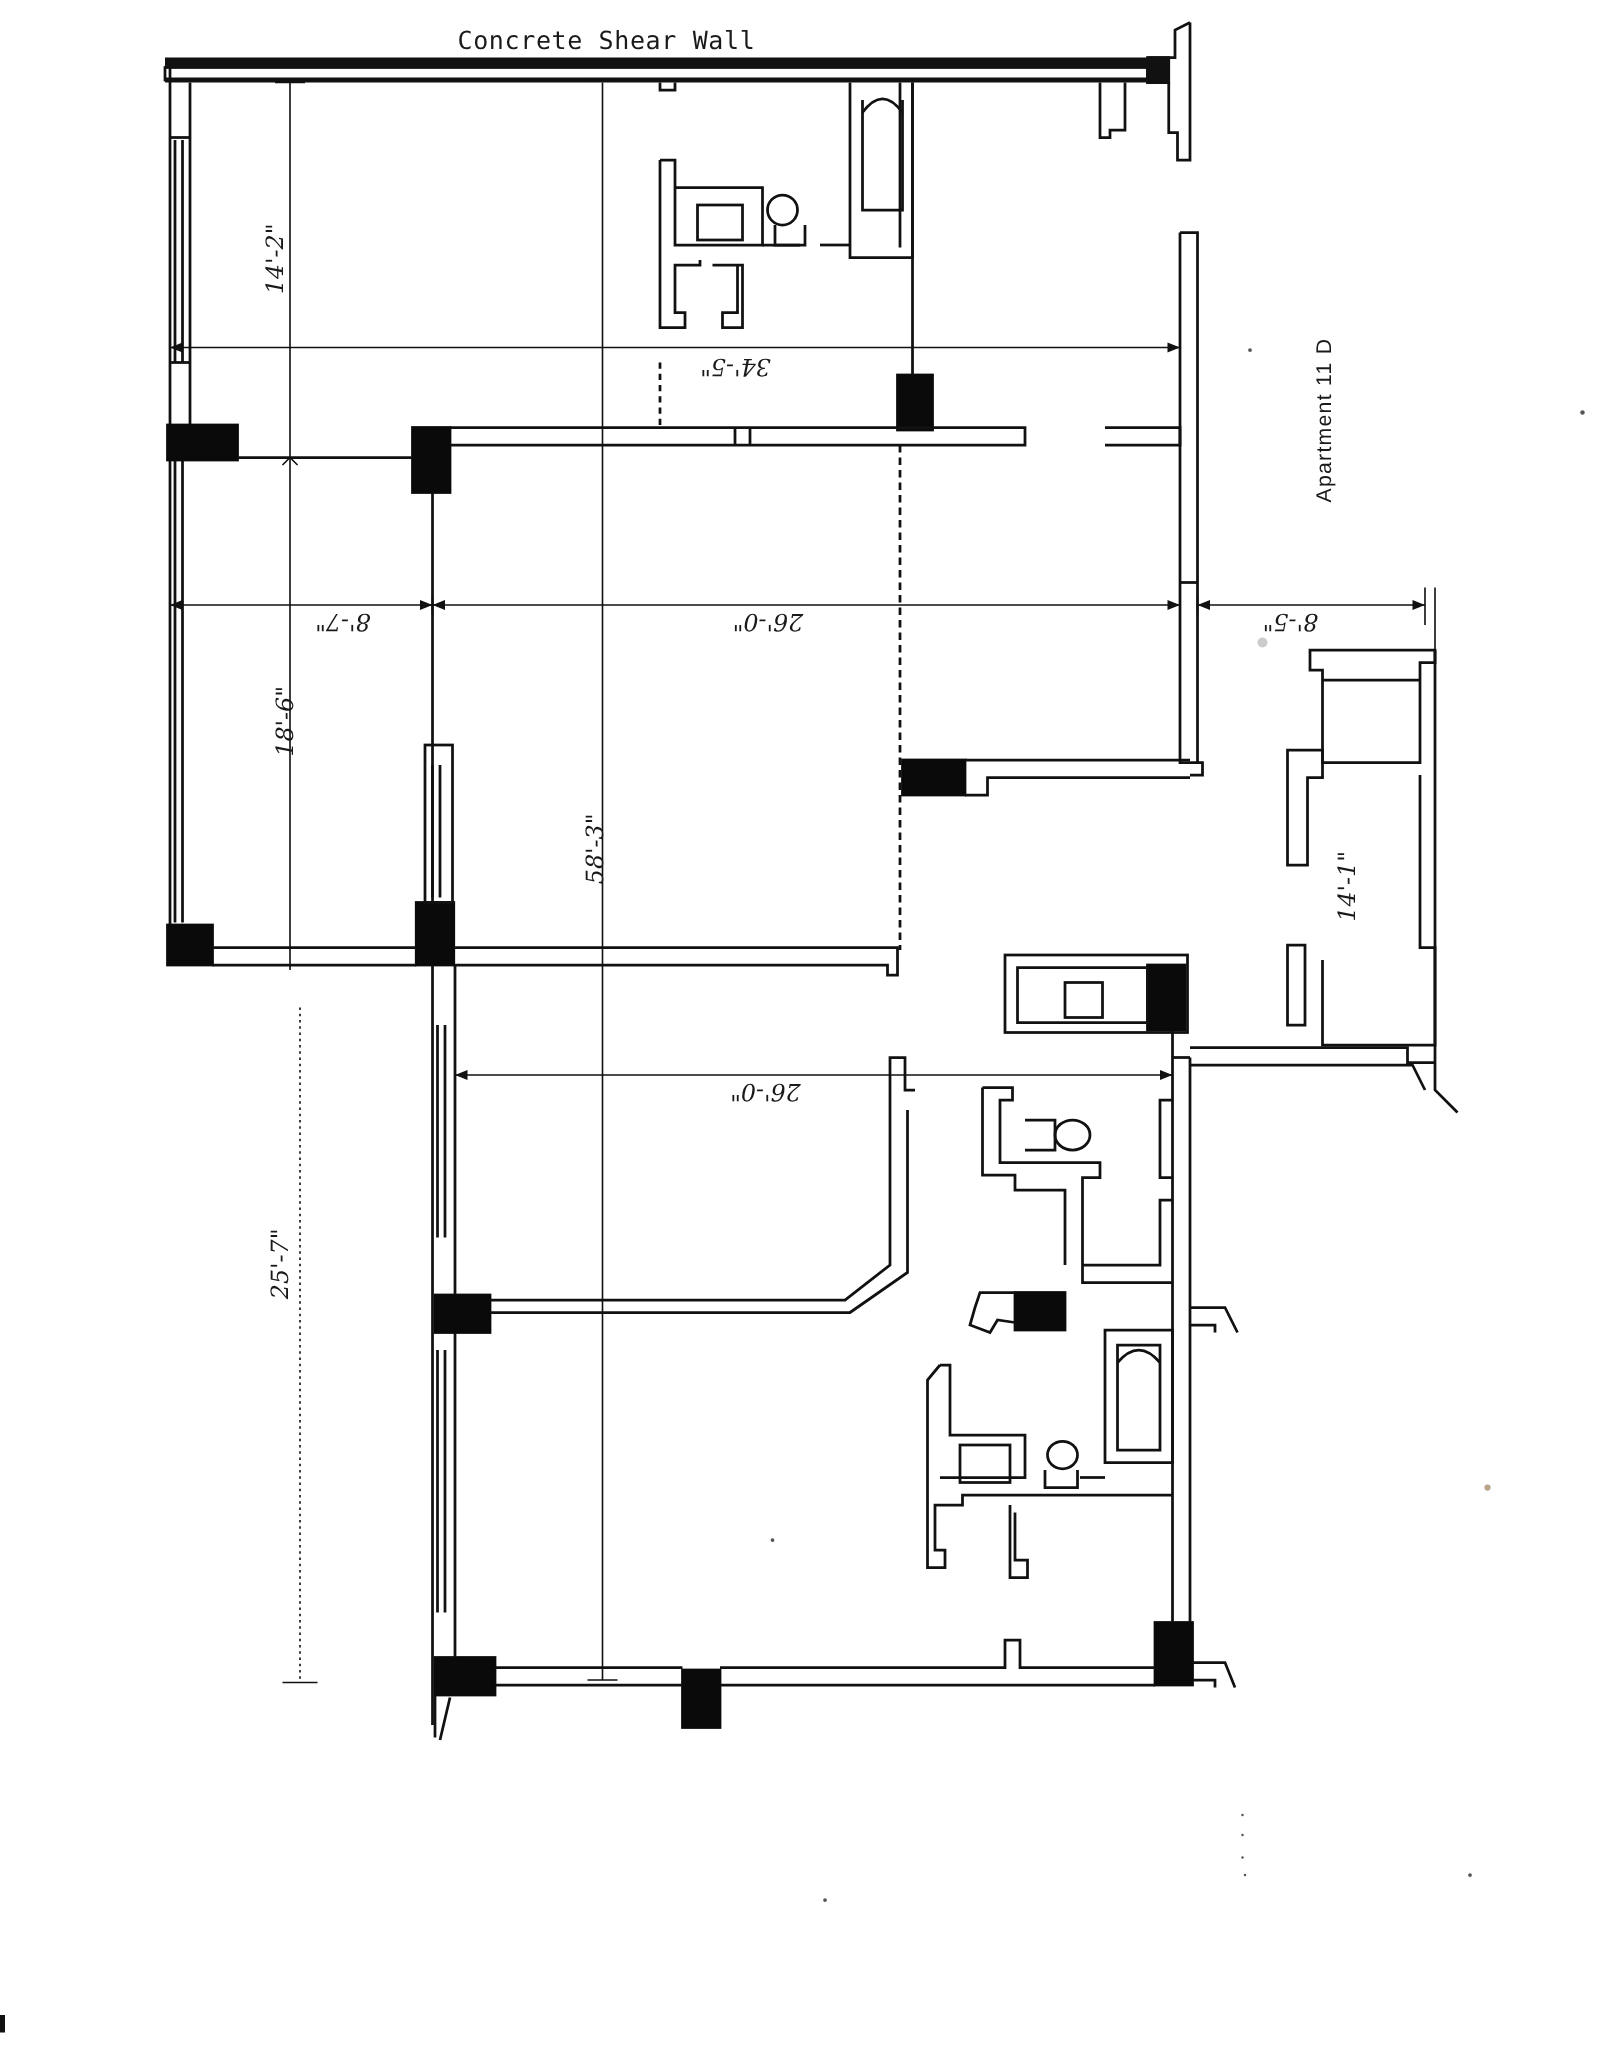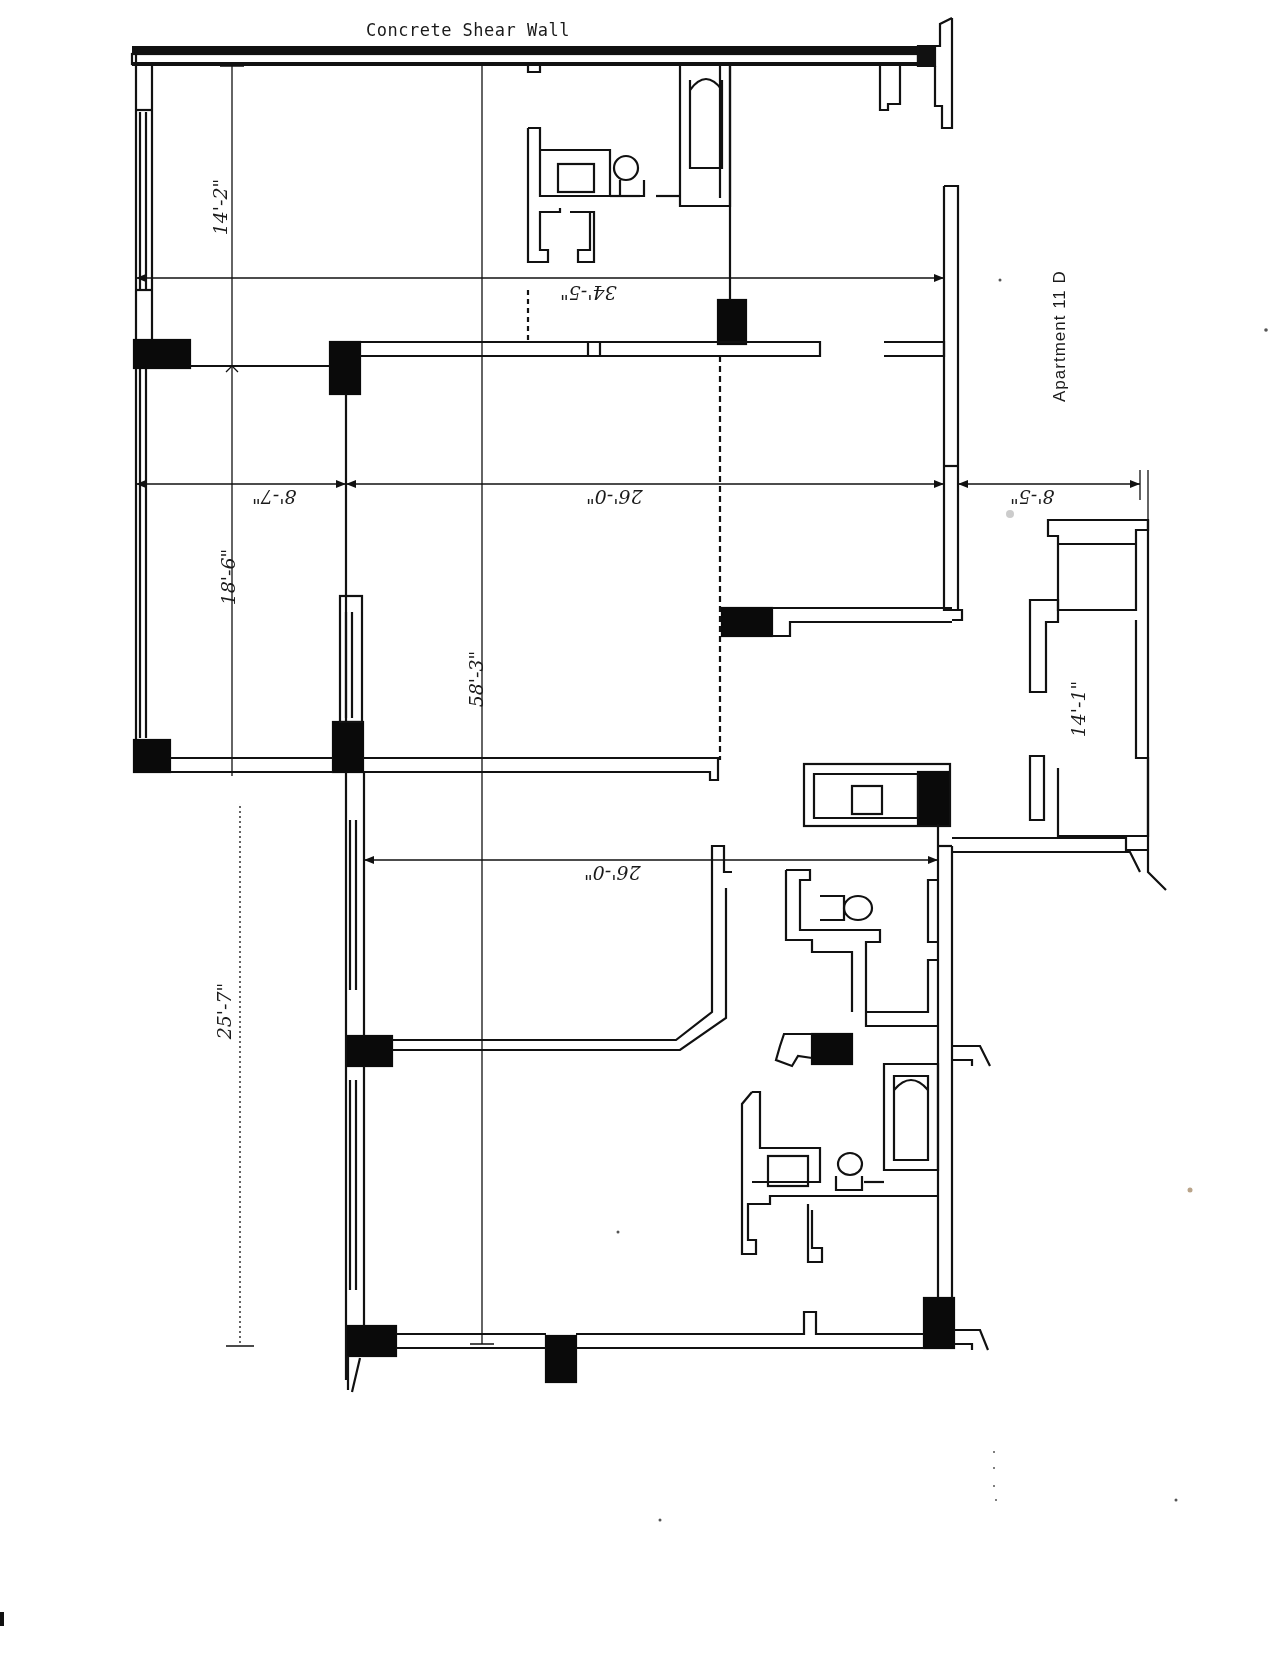--- a/index.html
+++ b/index.html
@@ -1,19 +1,19 @@
 <!DOCTYPE html>
 <html><head>
 <meta charset="utf-8">
 <style>
   html, body { margin: 0; padding: 0; background: #ffffff; }
   body { width: 1280px; height: 1657px; position: relative; overflow: hidden; font-family: "DejaVu Sans Mono", monospace; }
   #plan { position: absolute; left: 0; top: 0; }
   .lbl { position: absolute; color: #1a1a1a; white-space: nowrap; }
-  .title-lbl { font-family: "DejaVu Sans Mono", monospace; font-size: 17px; letter-spacing: 0.5px; }
+  .title-lbl { font-family: "DejaVu Sans Mono", monospace; font-size: 20px; letter-spacing: 0.5px; }
   .apt-lbl { font-family: "Liberation Sans", sans-serif; font-size: 17px; letter-spacing: 1px; transform-origin: 0 0; transform: rotate(-90deg); }
   .dim { font-family: "DejaVu Serif", serif; font-style: italic; font-size: 19px; transform-origin: center center; }
   .rot180 { transform: rotate(180deg); }
   .rotm90 { transform: rotate(-90deg); }
 </style>
 </head>
 <body>
 
 <svg id="plan" width="1280" height="1657" viewBox="0 0 1280 1657" xmlns="http://www.w3.org/2000/svg">
   <g fill="none" stroke="#111" stroke-width="2.2" stroke-linejoin="miter">

